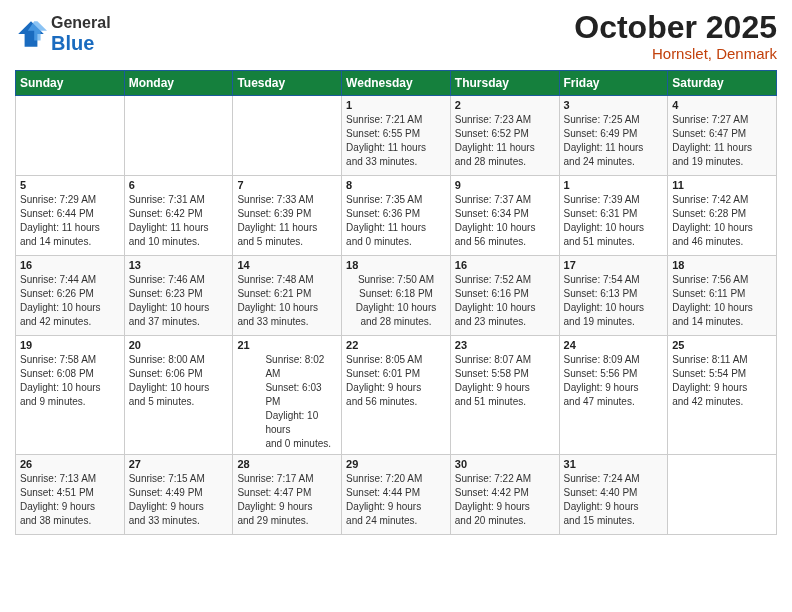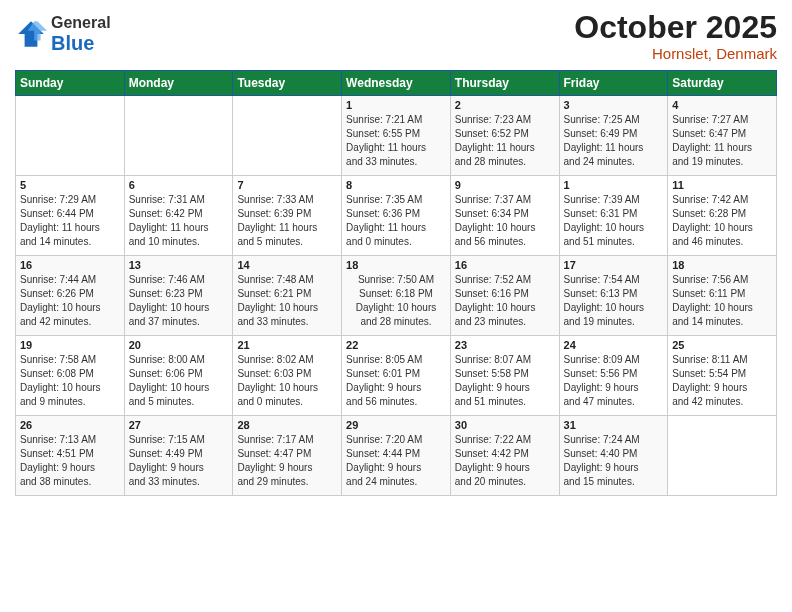--- a/index.html
+++ b/index.html
@@ -281,21 +281,21 @@
           </td>
           <td>
             <div class="day-number">20</div>
             <div class="day-info" style="white-space: pre-line;">Sunrise: 8:00 AM
 Sunset: 6:06 PM
 Daylight: 10 hours
 and 5 minutes.</div>
           </td>
           <td>
             <div class="day-number">21</div>
-            <div class="day-info" style="white-space: pre-line;">Sunrise: 8:02 AM
+            <div class="day-info" style="white-space: pre-line; margin-left: 28px;">Sunrise: 8:02 AM
 Sunset: 6:03 PM
 Daylight: 10 hours
 and 0 minutes.</div>
           </td>
           <td>
             <div class="day-number">22</div>
             <div class="day-info" style="white-space: pre-line;">Sunrise: 8:05 AM
 Sunset: 6:01 PM
 Daylight: 9 hours
 and 56 minutes.</div>

